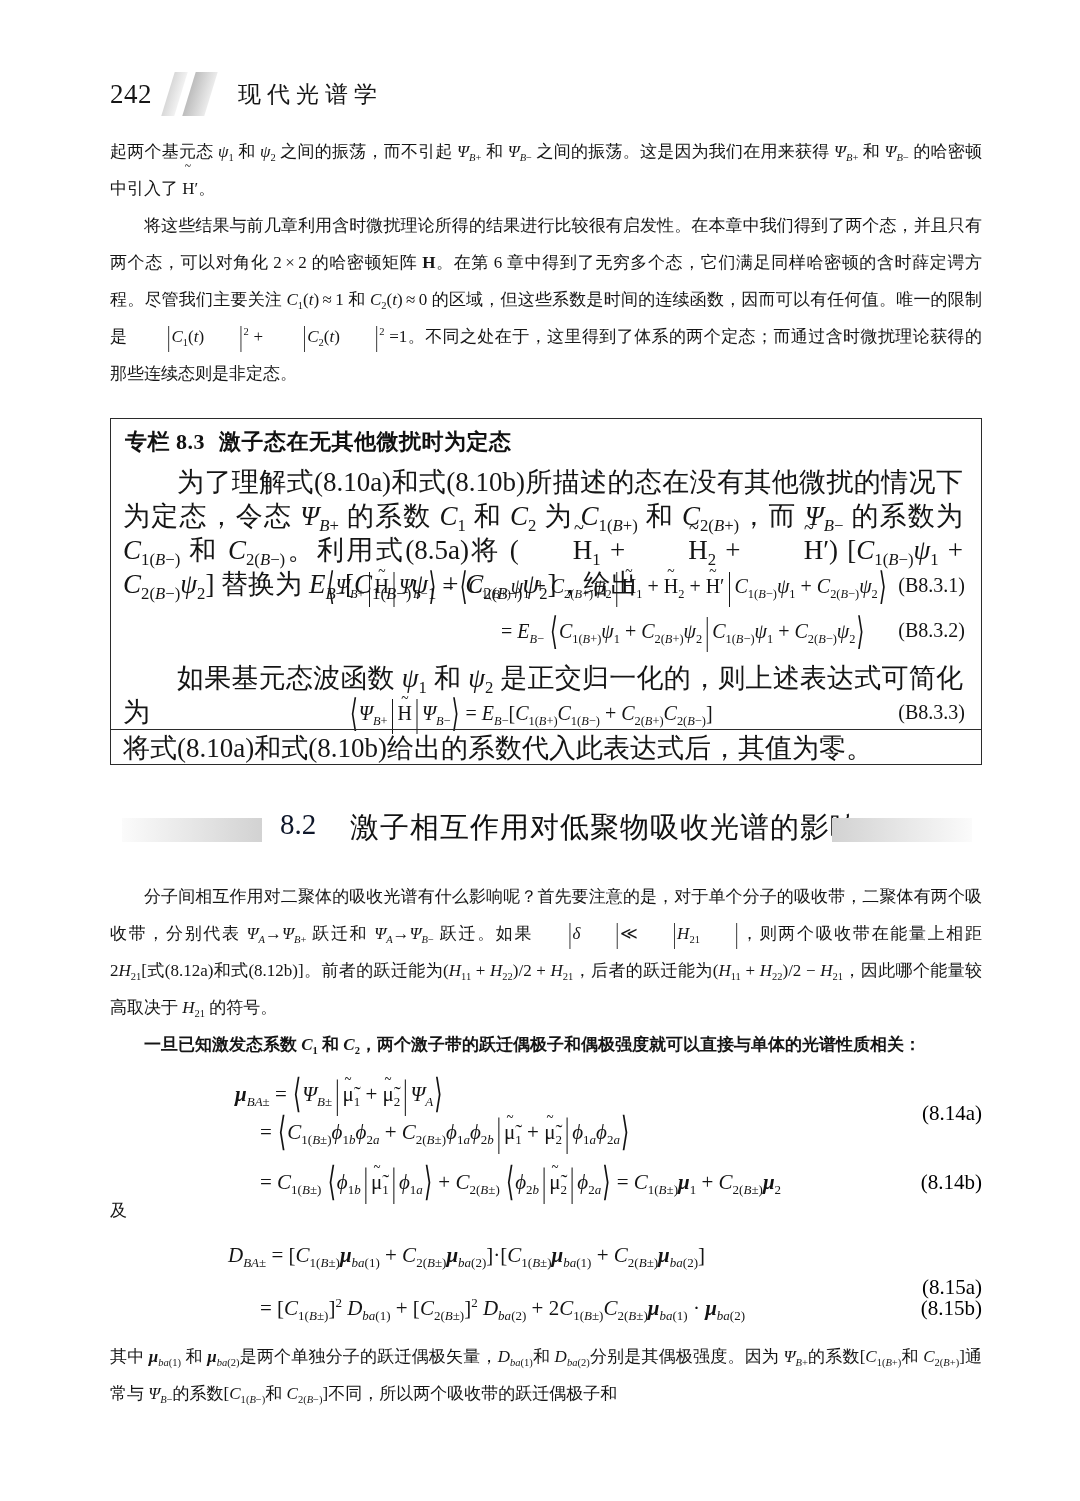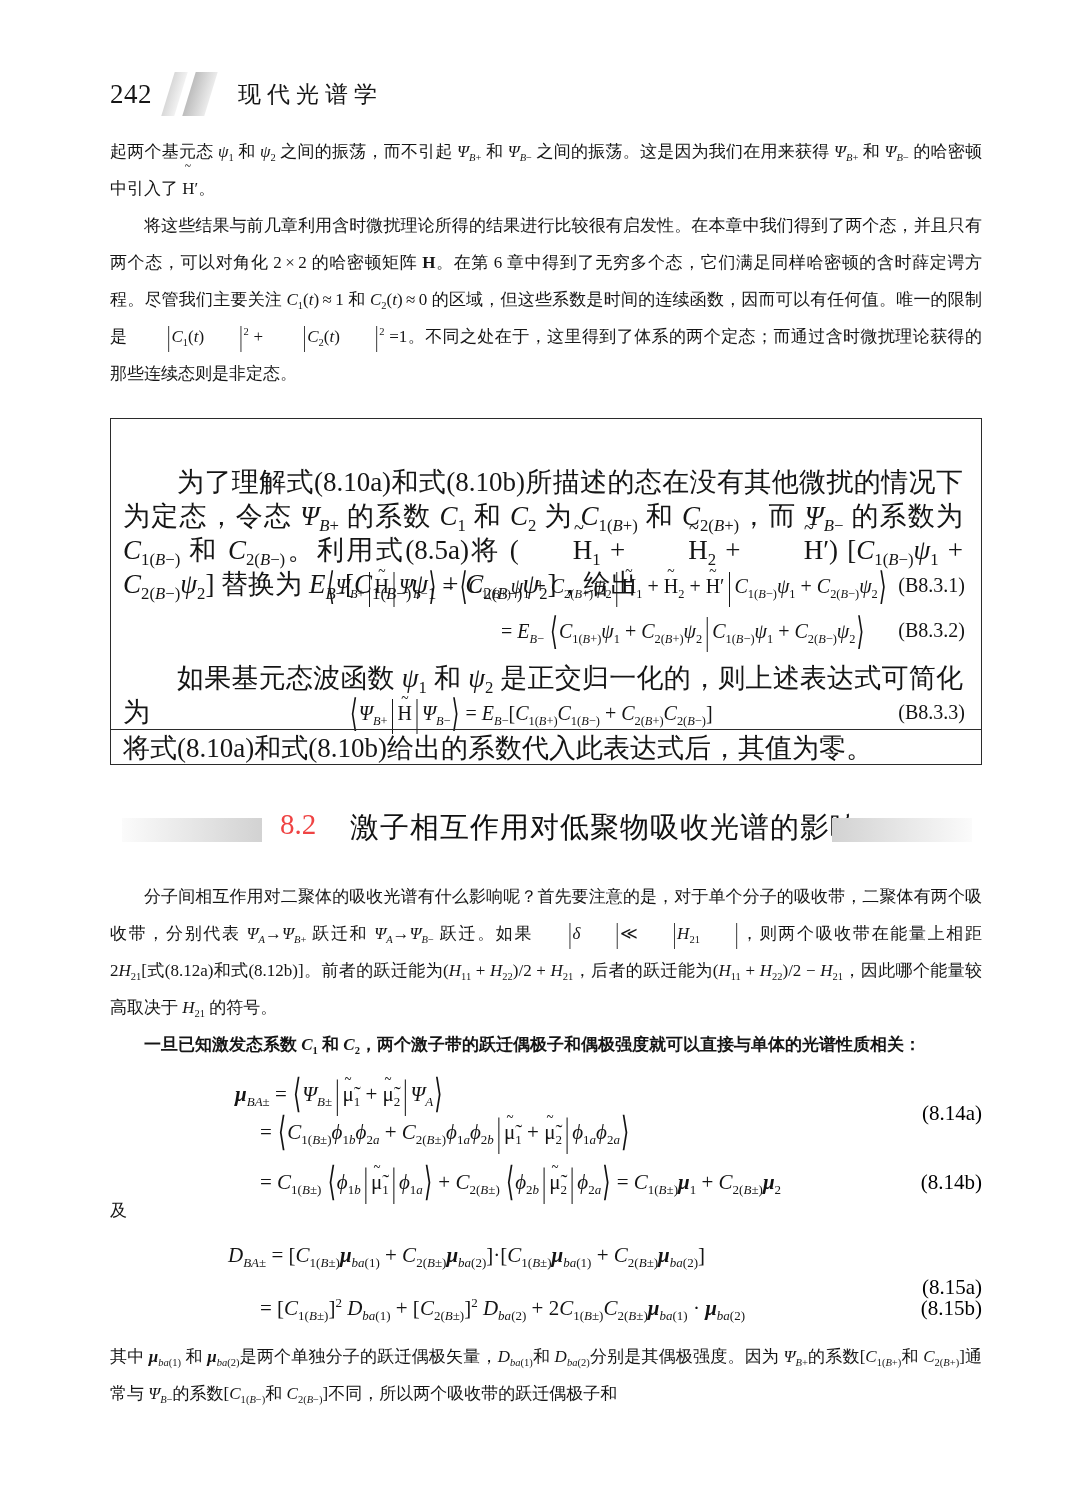--- a/index.html
+++ b/index.html
@@ -213,21 +213,21 @@
   .sec-bar.right {
     right: 10px;
     width: 140px;
     background: linear-gradient(to right, #d2d2d2, #fbfbfb);
   }
   .sec-num {
     position: absolute;
     left: 170px;
     top: 0;
     font-size: 29px;
-    color: #ef4444;
+    color: #0f172a;
   }
   .sec-title {
     position: absolute;
     left: 240px;
     top: 0;
     font-size: 29px;
     color: #121212;
     letter-spacing: 1px;
   }
 
@@ -266,20 +266,23 @@
   <div class="body-text" style="top:133px;">
     <p class="para math">起两个基元态 <span class="mvar">ψ</span><sub>1</sub> 和 <span class="mvar">ψ</span><sub>2</sub> 之间的振荡，而不引起 <span class="mvar">Ψ</span><sub><span class="mvar">B</span>+</sub> 和 <span class="mvar">Ψ</span><sub><span class="mvar">B</span>−</sub> 之间的振荡。这是因为我们在用来获得 <span class="mvar">Ψ</span><sub><span class="mvar">B</span>+</sub> 和 <span class="mvar">Ψ</span><sub><span class="mvar">B</span>−</sub> 的哈密顿中引入了 <span class="tilde-h">H</span>′。</p>
   </div>
 
   <div class="body-text" style="top:207px;">
     <p class="para indent math">将这些结果与前几章利用含时微扰理论所得的结果进行比较很有启发性。在本章中我们得到了两个态，并且只有两个态，可以对角化 2 × 2 的哈密顿矩阵 <span class="bold">H</span>。在第 6 章中得到了无穷多个态，它们满足同样哈密顿的含时薛定谔方程。尽管我们主要关注 <span class="mvar">C</span><sub>1</sub>(<span class="mvar">t</span>) ≈ 1 和 <span class="mvar">C</span><sub>2</sub>(<span class="mvar">t</span>) ≈ 0 的区域，但这些系数是时间的连续函数，因而可以有任何值。唯一的限制是 <span class="nowrap"><span class="absbar">|</span><span class="mvar">C</span><sub>1</sub>(<span class="mvar">t</span>)<span class="absbar">|</span><sup>2</sup> + <span class="absbar">|</span><span class="mvar">C</span><sub>2</sub>(<span class="mvar">t</span>)<span class="absbar">|</span><sup>2</sup> =1</span>。不同之处在于，这里得到了体系的两个定态；而通过含时微扰理论获得的那些连续态则是非定态。</p>
   </div>
 
   <div class="box">
 
+    <div class="box-title">
+      <span>专栏</span><span class="num">8.3</span><span>激子态在无其他微扰时为定态</span>
+    </div>
 
     <div class="box-text t1">
       <p class="para indent math">为了理解式(8.10a)和式(8.10b)所描述的态在没有其他微扰的情况下为定态，令态 <span class="mvar">Ψ</span><sub><span class="mvar">B</span>+</sub> 的系数 <span class="mvar">C</span><sub>1</sub> 和 <span class="mvar">C</span><sub>2</sub> 为 <span class="mvar">C</span><sub>1(<span class="mvar">B</span>+)</sub> 和 <span class="mvar">C</span><sub>2(<span class="mvar">B</span>+)</sub>，而 <span class="mvar">Ψ</span><sub><span class="mvar">B</span>−</sub> 的系数为 <span class="mvar">C</span><sub>1(<span class="mvar">B</span>−)</sub> 和 <span class="mvar">C</span><sub>2(<span class="mvar">B</span>−)</sub>。利用式(8.5a)将 (<span class="tilde-h">H</span><sub>1</sub> + <span class="tilde-h">H</span><sub>2</sub> + <span class="tilde-h">H</span>′) [<span class="mvar">C</span><sub>1(<span class="mvar">B</span>−)</sub><span class="mvar">ψ</span><sub>1</sub> + <span class="mvar">C</span><sub>2(<span class="mvar">B</span>−)</sub><span class="mvar">ψ</span><sub>2</sub>] 替换为 <span class="mvar">E</span><sub><span class="mvar">B</span>−</sub>[<span class="mvar">C</span><sub>1(<span class="mvar">B</span>−)</sub><span class="mvar">ψ</span><sub>1</sub> + <span class="mvar">C</span><sub>2(<span class="mvar">B</span>−)</sub><span class="mvar">ψ</span><sub>2</sub>]，给出</p>
     </div>
 
     <div class="beq math" style="left:215px; top:155px;">
       <span class="bra">⟨</span><span class="mvar">Ψ</span><sub><span class="mvar">B</span>+</sub><span class="vbar">|</span><span class="tilde-h">H</span><span class="vbar">|</span><span class="mvar">Ψ</span><sub><span class="mvar">B</span>−</sub><span class="ket">⟩</span> = <span class="bra">⟨</span><span class="mvar">C</span><sub>1(<span class="mvar">B</span>+)</sub><span class="mvar">ψ</span><sub>1</sub> + <span class="mvar">C</span><sub>2(<span class="mvar">B</span>+)</sub><span class="mvar">ψ</span><sub>2</sub><span class="vbar">|</span><span class="tilde-h">H</span><sub>1</sub> + <span class="tilde-h">H</span><sub>2</sub> + <span class="tilde-h">H</span>′<span class="vbar">|</span><span class="mvar">C</span><sub>1(<span class="mvar">B</span>−)</sub><span class="mvar">ψ</span><sub>1</sub> + <span class="mvar">C</span><sub>2(<span class="mvar">B</span>−)</sub><span class="mvar">ψ</span><sub>2</sub><span class="ket">⟩</span>
     </div>
     <div class="eq-tag" style="top:155px;">(B8.3.1)</div>
 

